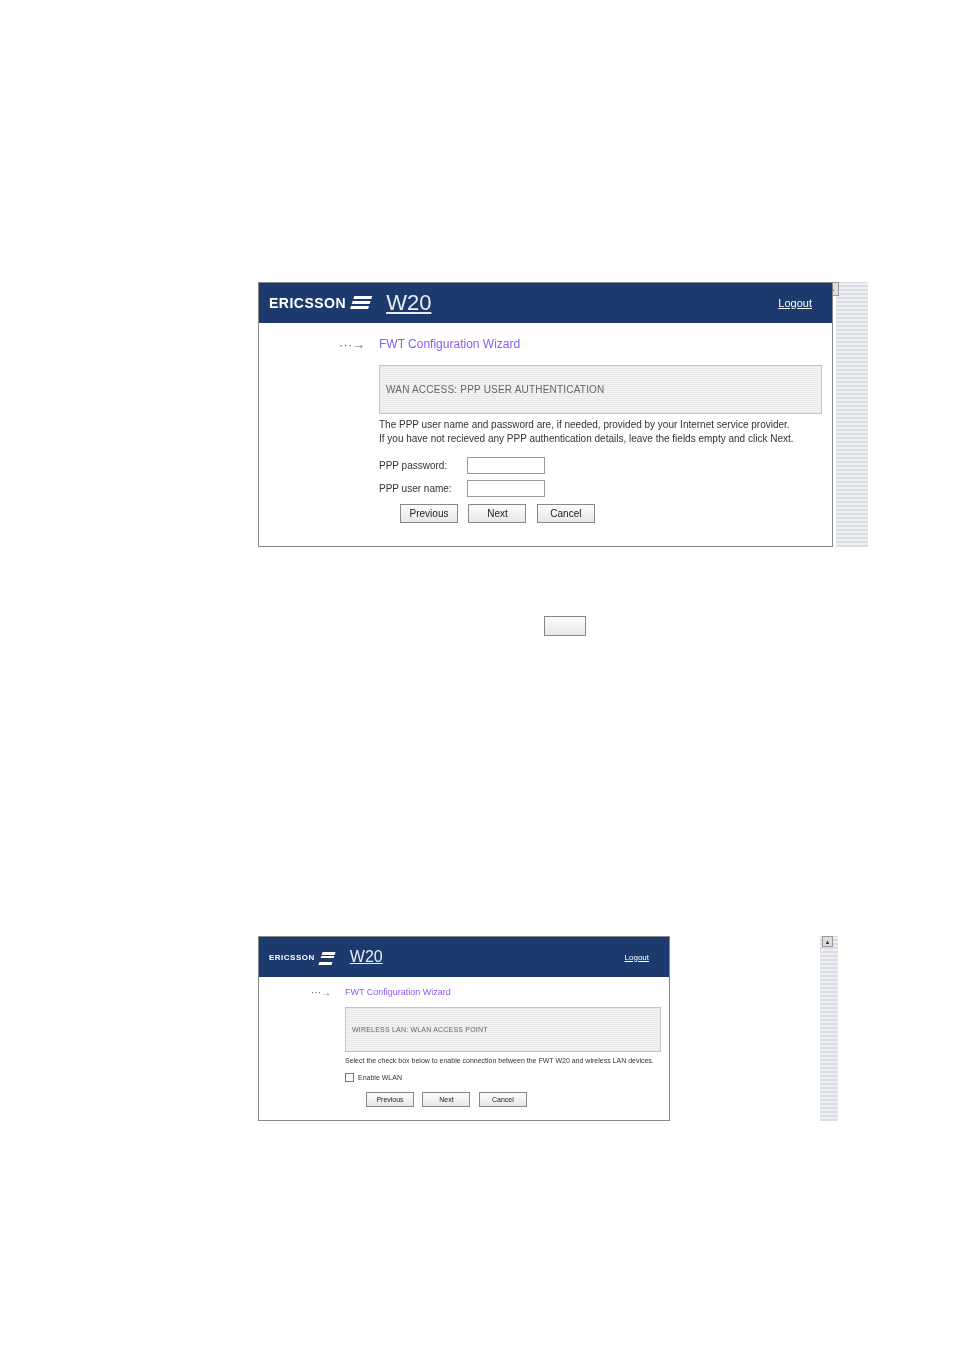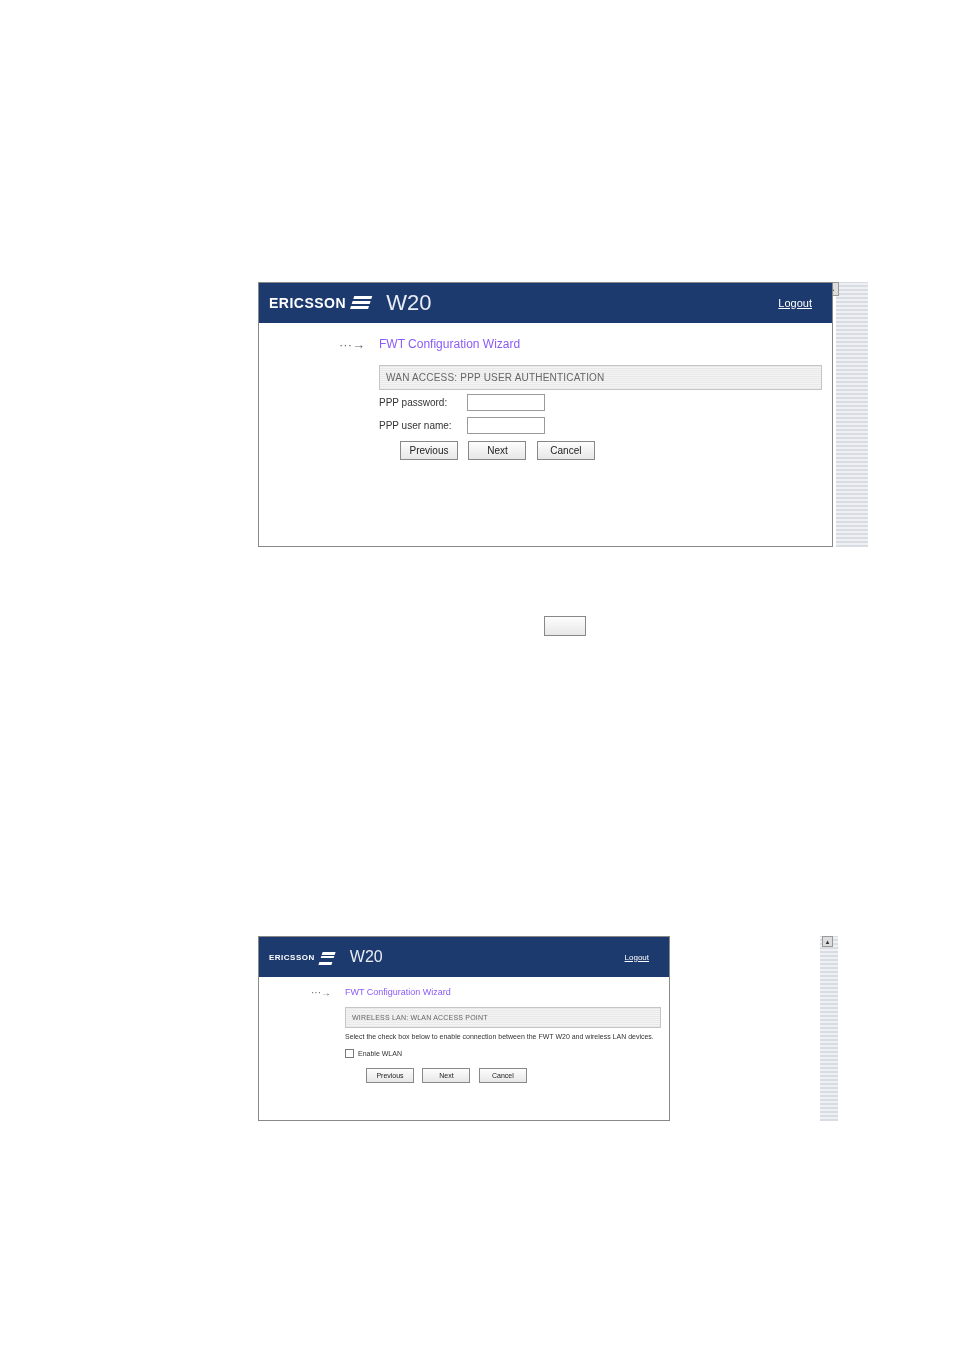--- a/index.html
+++ b/index.html
@@ -50,39 +50,39 @@
     margin-right: 8px;
     transform: skewX(-18deg);
   }
   .brand-stripes::before, .brand-stripes::after, .brand-stripes span {
     content: "";
     position: absolute; left: 0; width: 100%; height: 3px; background: #fff;
   }
   .brand-stripes::before { top: 0; }
   .brand-stripes span    { top: 5px; }
   .brand-stripes::after  { top: 10px; }
-  .model { font-weight: normal; color: #e8ecf4; margin-left: 8px; }
+  .model { font-weight: normal; color: #e8ecf4; margin-left: 8px; text-decoration: underline; }
   .fig1 .model { font-size: 22px; }
   .fig2 .model { font-size: 16px; }
   .logout {
     position: absolute; right: 20px; color: #fff; text-decoration: underline; cursor: pointer;
   }
   .fig1 .logout { font-size: 11px; }
   .fig2 .logout { font-size: 8px; }
   
   .wiz-body { display: flex; padding: 14px 10px; }
   .wiz-arrow-col { width: 110px; text-align: right; padding-right: 14px; color: #666; font-size: 13px; }
   .fig2 .wiz-arrow-col { width: 78px; font-size: 10px; }
   .wiz-main { flex: 1; }
   .wiz-title { color: #8b5cf6; font-size: 12px; margin-bottom: 14px; }
   .fig2 .wiz-title { font-size: 9px; margin-bottom: 10px; }
   .section-band {
     border: 1px solid #c5c5c5;
     background: repeating-linear-gradient(0deg,#e9e9e9 0 1px,#f4f4f4 1px 2px);
-    padding: 6px 6px;
+    padding: 18px 6px;
     color: #666;
     font-size: 10px;
     letter-spacing: 0.2px;
     margin-bottom: 4px;
   }
   .fig2 .section-band { font-size: 7px; }
   .section-desc { font-size: 10px; color: #333; line-height: 1.35; margin-bottom: 12px; }
   .fig2 .section-desc { font-size: 7px; margin-bottom: 8px; }
   .form-row { display: flex; align-items: center; margin-bottom: 6px; font-size: 10px; color: #333; }
   .fig2 .form-row { font-size: 7px; }
@@ -159,20 +159,24 @@
           <span></span>
         </span>
       <span class="model">W20</span>
       <span class="logout">Logout</span>
     </div>
     <div class="wiz-body">
       <div class="wiz-arrow-col">···→</div>
       <div class="wiz-main">
         <div class="wiz-title">FWT Configuration Wizard</div>
         <div class="section-band">WAN ACCESS: PPP USER AUTHENTICATION</div>
+        <div class="section-desc">
+          <span>The PPP user name and password are, if needed, provided by your Internet service provider.</span><br>
+          <span>If you have not recieved any PPP authentication details, leave the fields empty and click Next.</span>
+        </div>
         <div class="form-row">
           <label>PPP password:</label>
           <input class="txt-input" type="password" value="" style="">
         </div>
         <div class="form-row">
           <label>PPP user name:</label>
           <input class="txt-input" value="" style="">
         </div>
         <div class="btn-row">
           <span class="btn">Previous</span>

